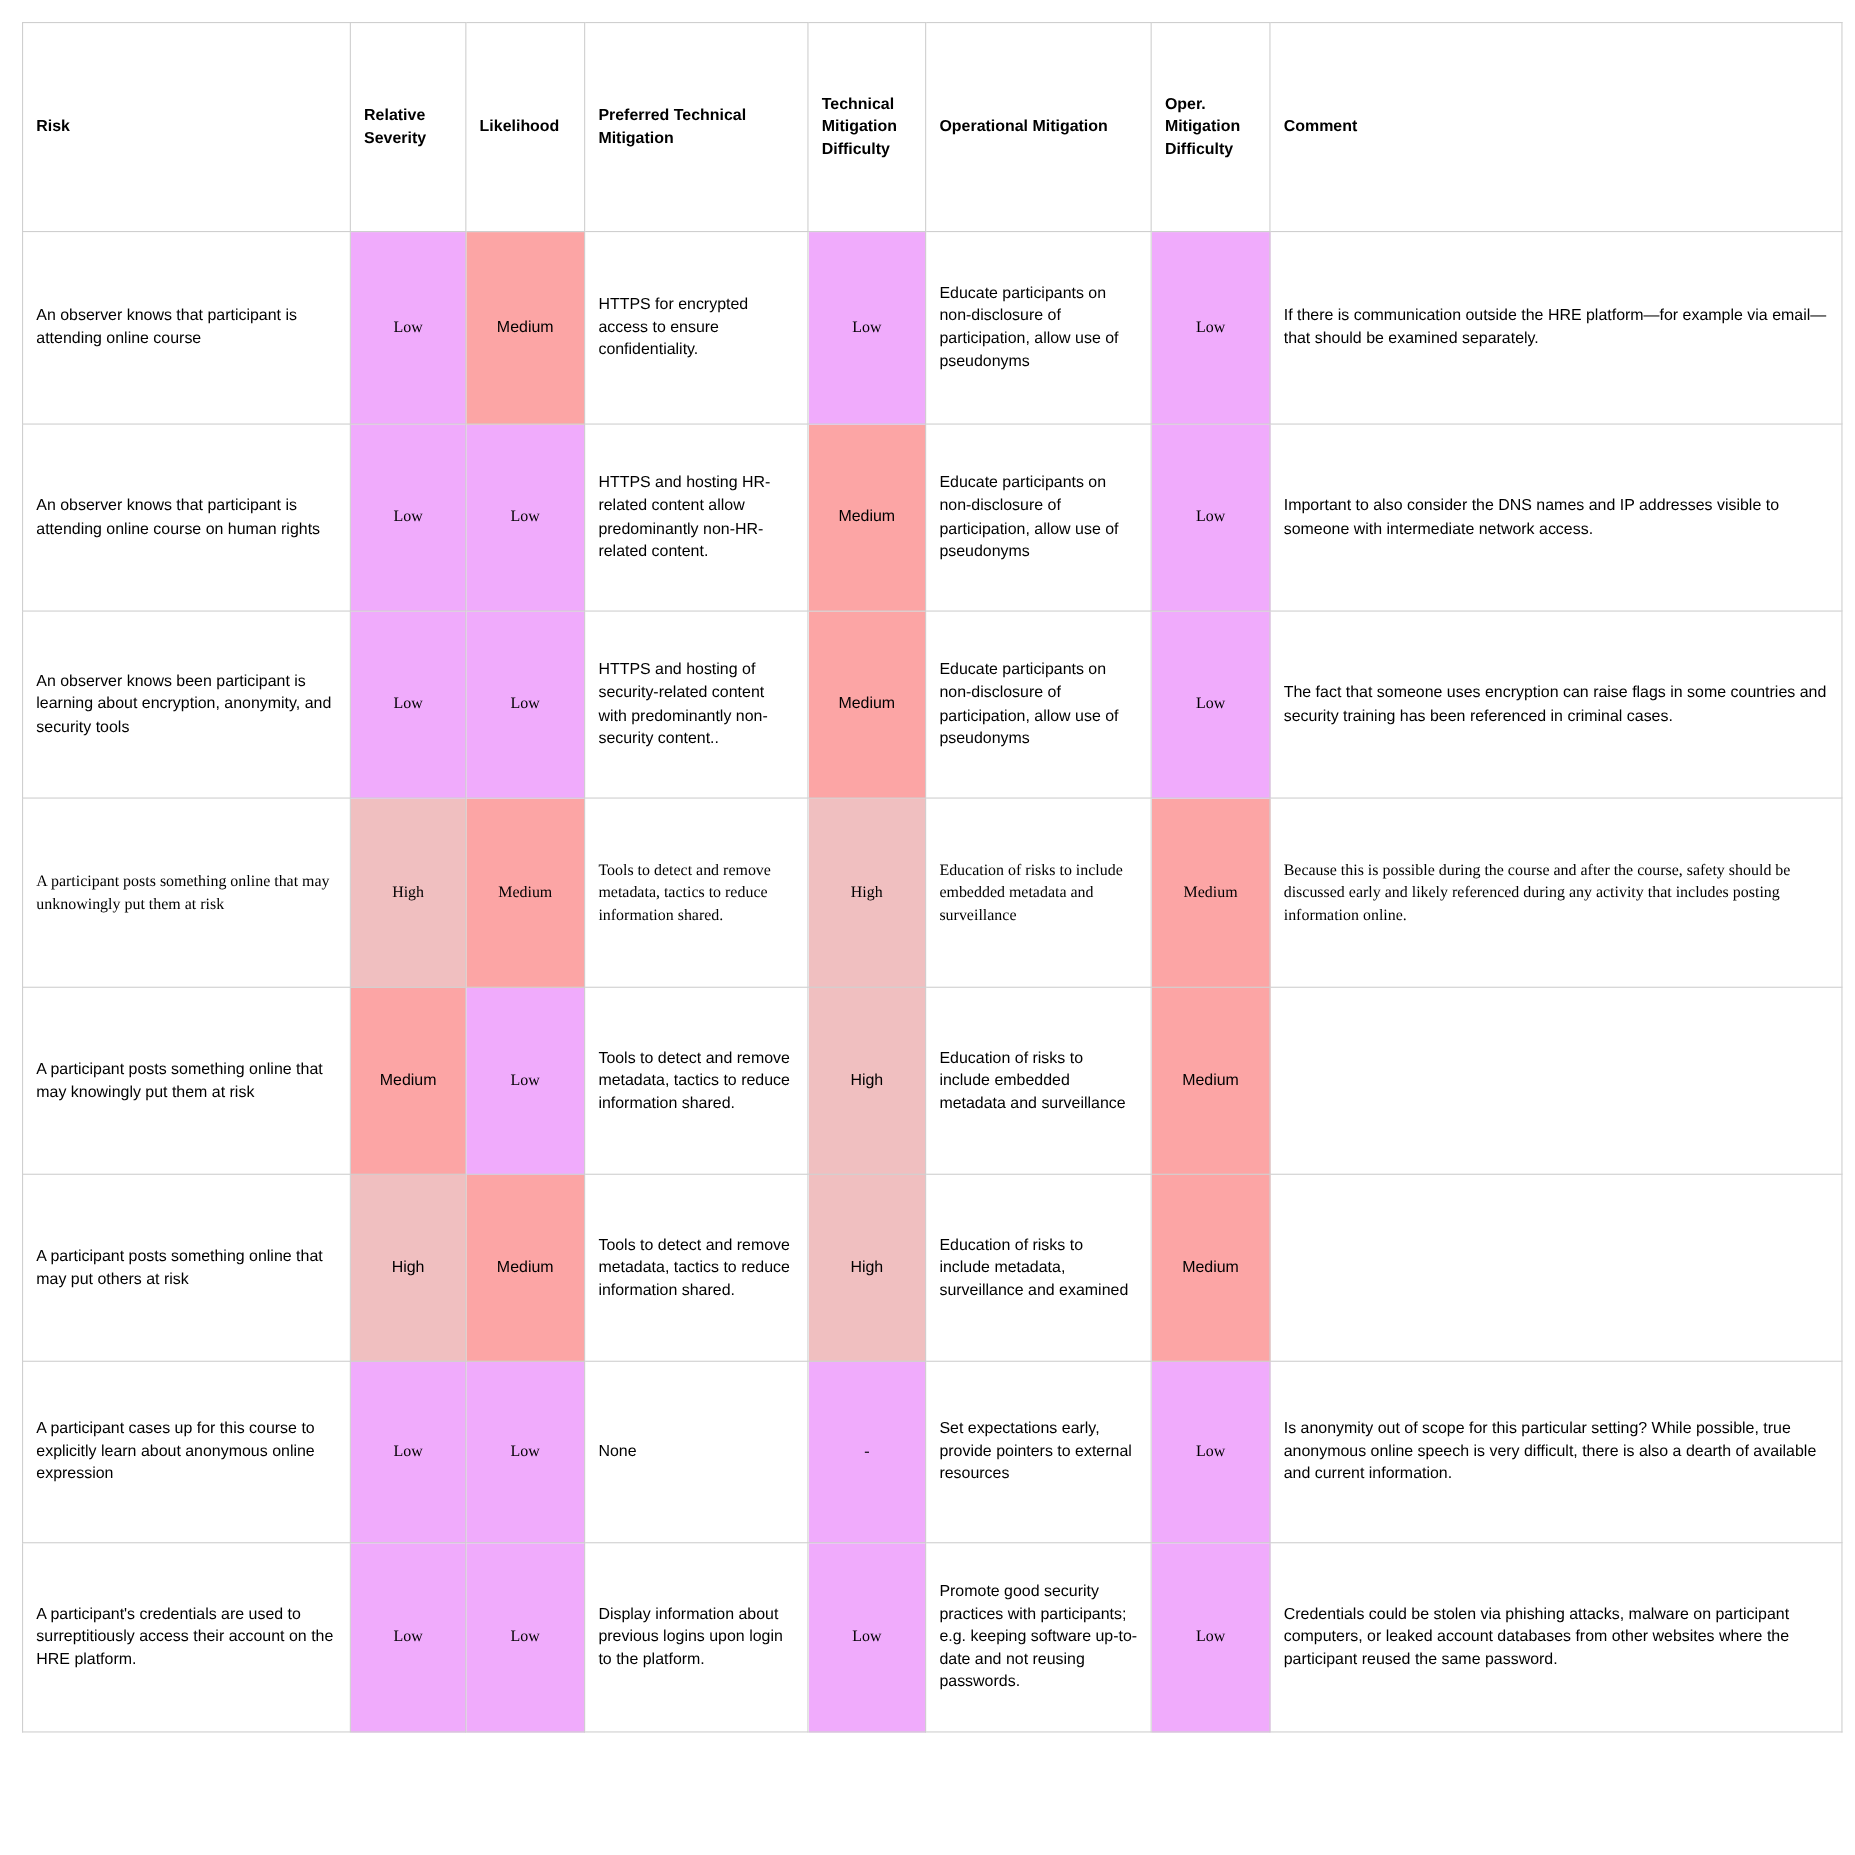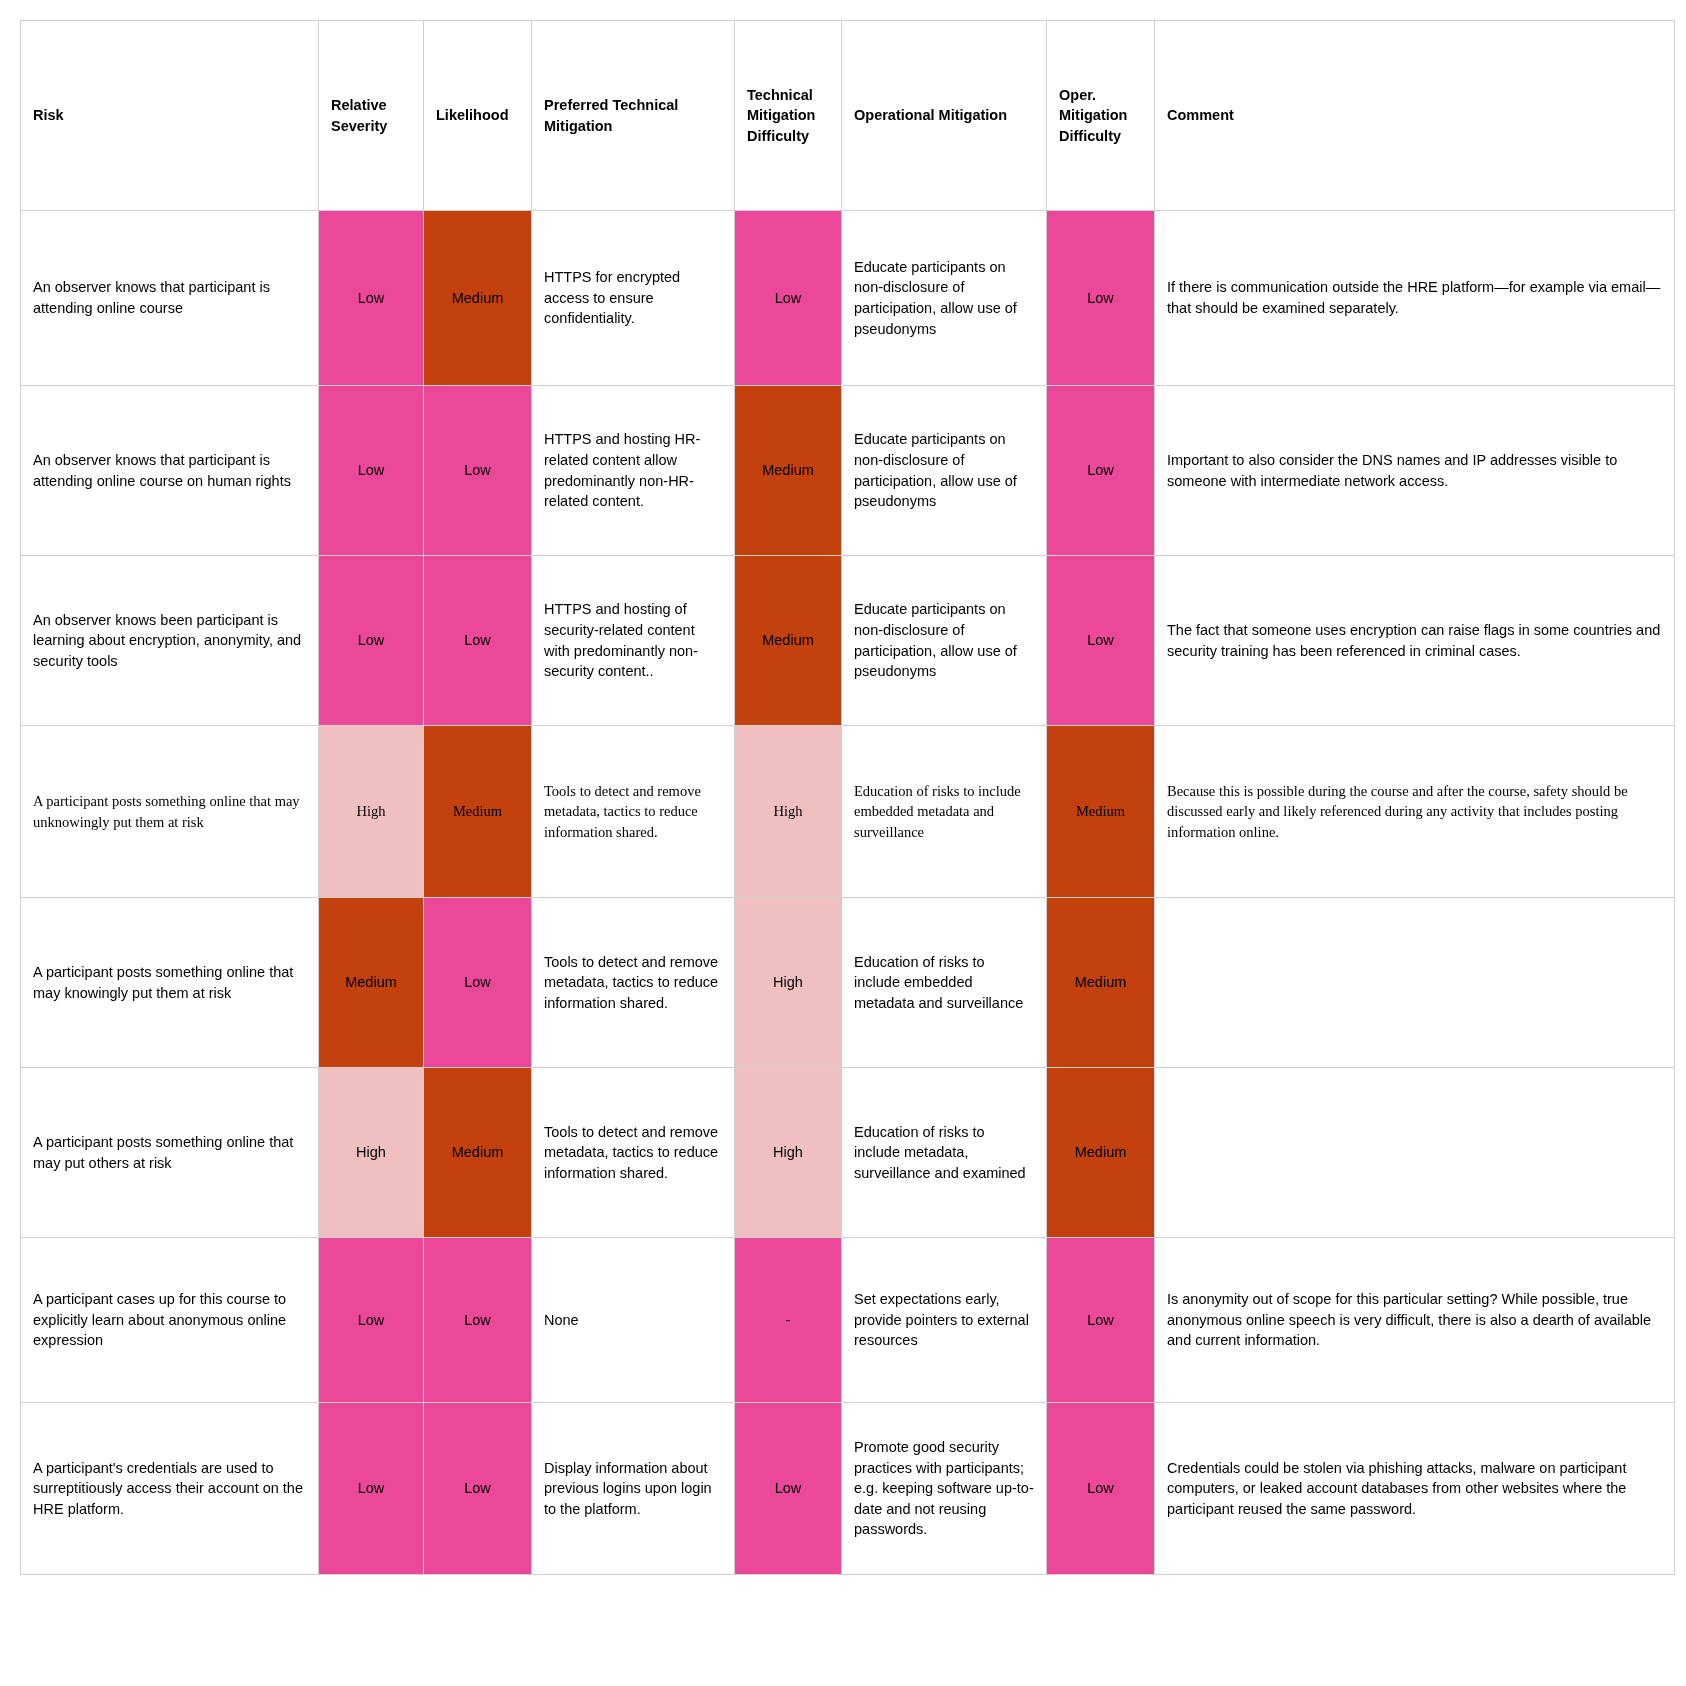--- a/index.html
+++ b/index.html
@@ -60,22 +60,22 @@
   td.risk-cell { text-align: left; }
   td.text-cell { text-align: left; }
 
   tbody tr { height: 170px; }
   tbody tr.r1 { height: 175px; }
   tbody tr.r4 { height: 172px; font-family: Liberation Serif, serif; }
   tbody tr.r7 { height: 165px; }
   tbody tr.r8 { height: 172px; }
 
   .sev-high   { background: #f0bfc0; }
-  .sev-medium { background: #c2410c; }
-  .sev-low    { background: #ec4899; }
+  .sev-medium { background: #fca5a5; }
+  .sev-low    { background: #f0abfc; font-family: Liberation Serif, serif; }
 </style>
 </head>
 <body>
 
 <div id="risk-table-wrap">
   <table class="risk-table">
     <colgroup>
       <col class="c-risk">
         <col class="c-sev">
         <col class="c-like">

